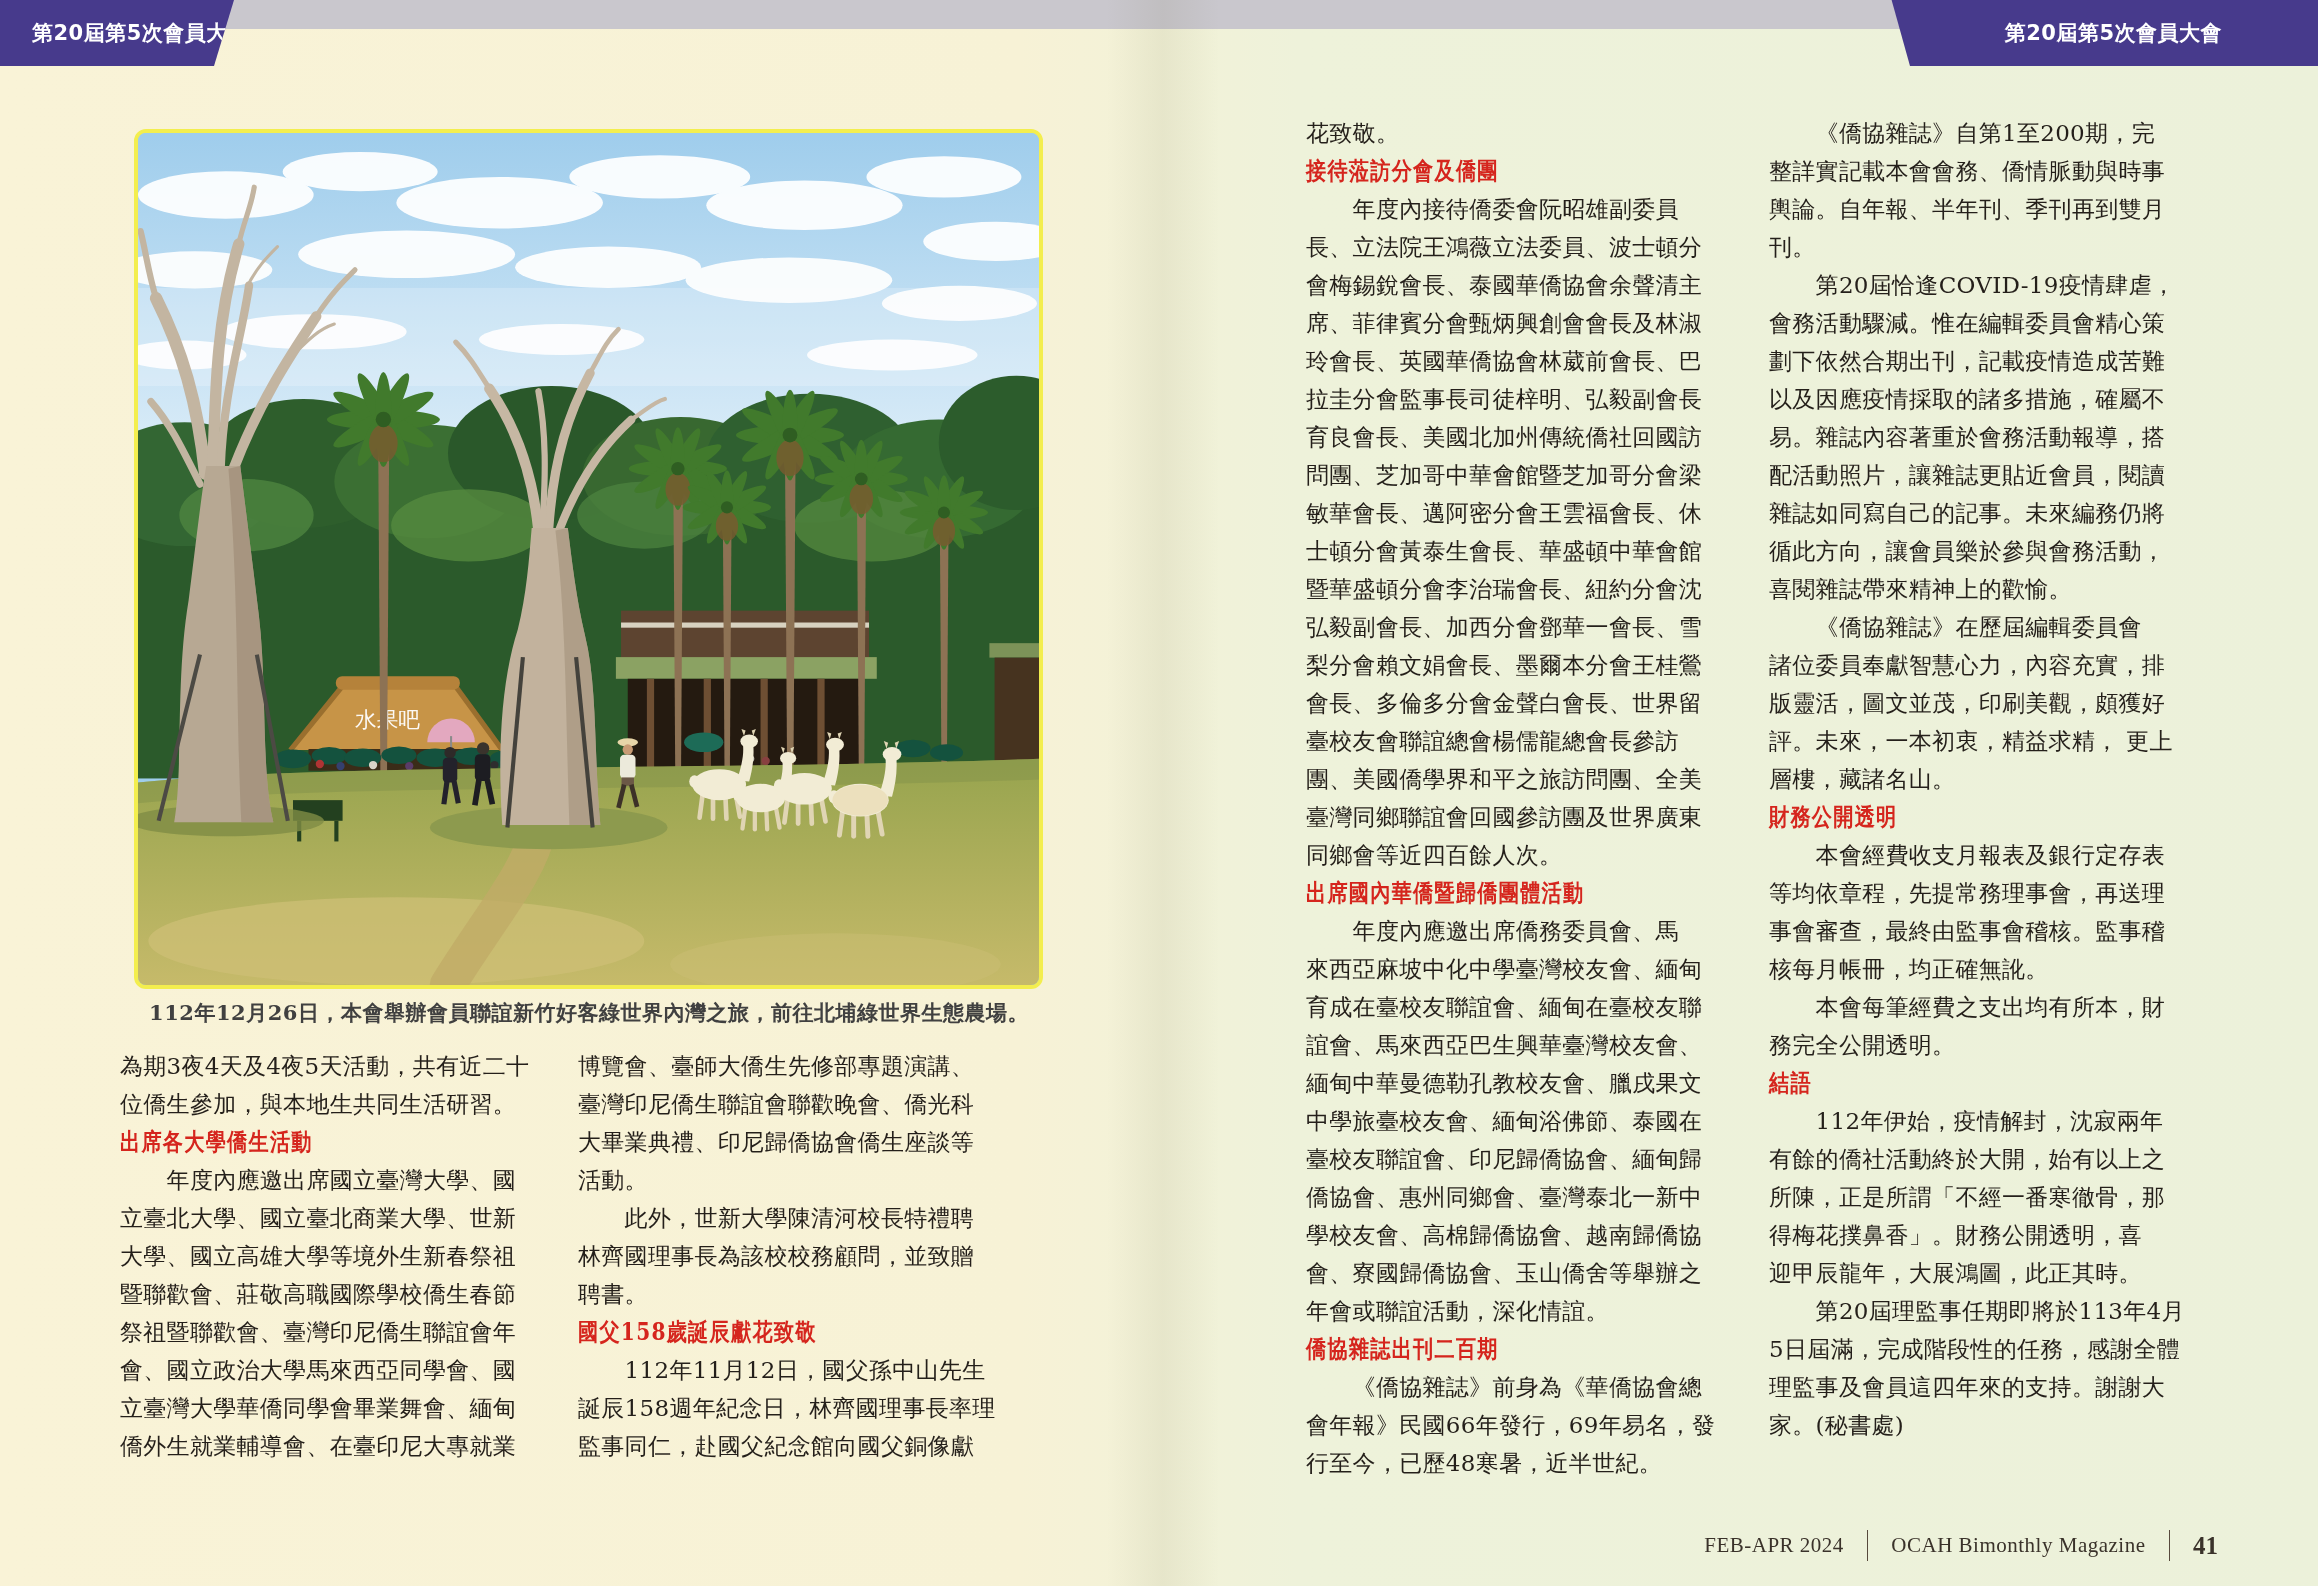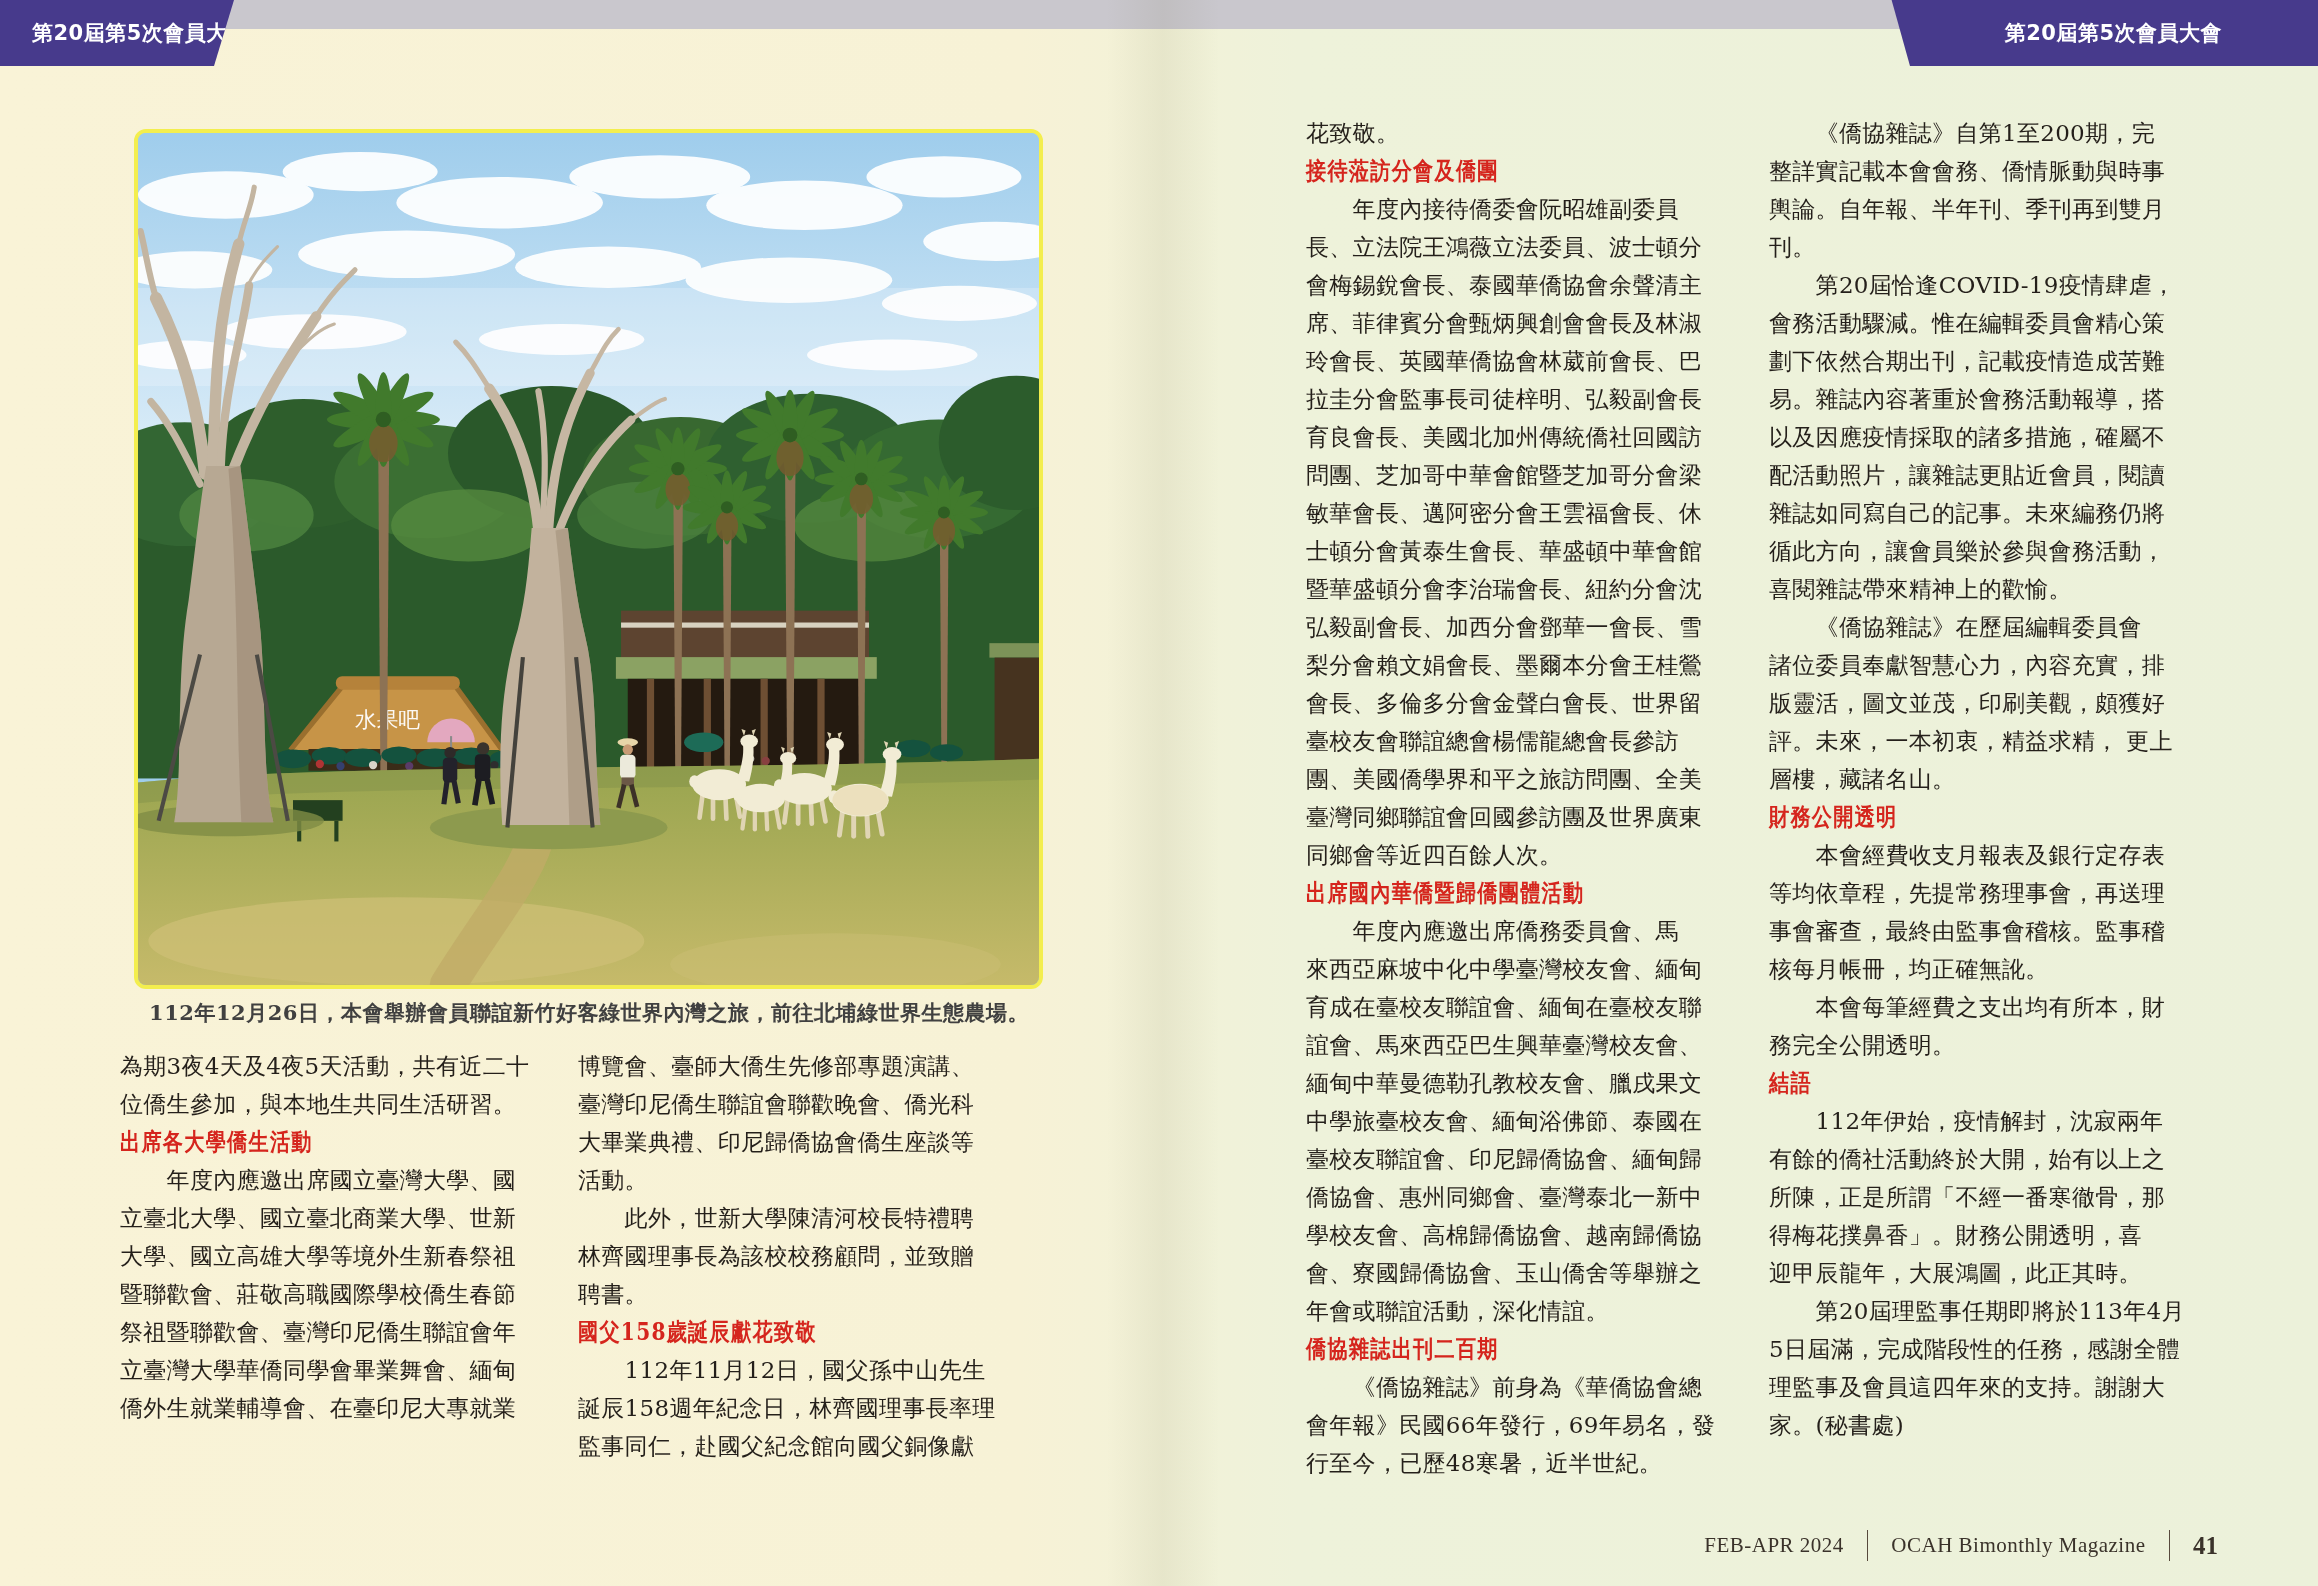--- a/index.html
+++ b/index.html
@@ -281,20 +281,21 @@
 
 <div class="col lp" id="lp-col1">
     <div class="bline">為期3夜4天及4夜5天活動，共有近二十</div>
     <div class="bline">位僑生參加，與本地生共同生活研習。</div>
     <div class="hline">出席各大學僑生活動</div>
     <div class="bline">　　年度內應邀出席國立臺灣大學、國</div>
     <div class="bline">立臺北大學、國立臺北商業大學、世新</div>
     <div class="bline">大學、國立高雄大學等境外生新春祭祖</div>
     <div class="bline">暨聯歡會、莊敬高職國際學校僑生春節</div>
     <div class="bline">祭祖暨聯歡會、臺灣印尼僑生聯誼會年</div>
+    <div class="bline">會、國立政治大學馬來西亞同學會、國</div>
     <div class="bline">立臺灣大學華僑同學會畢業舞會、緬甸</div>
     <div class="bline">僑外生就業輔導會、在臺印尼大專就業</div>
   </div>
 <div class="col lp" id="lp-col2">
     <div class="bline">博覽會、臺師大僑生先修部專題演講、</div>
     <div class="bline">臺灣印尼僑生聯誼會聯歡晚會、僑光科</div>
     <div class="bline">大畢業典禮、印尼歸僑協會僑生座談等</div>
     <div class="bline">活動。</div>
     <div class="bline">　　此外，世新大學陳清河校長特禮聘</div>
     <div class="bline">林齊國理事長為該校校務顧問，並致贈</div>
@@ -343,22 +344,22 @@
     <div class="bline">行至今，已歷48寒暑，近半世紀。</div>
   </div>
 <div class="col rp" id="rp-col2">
     <div class="bline">　　《僑協雜誌》自第1至200期，完</div>
     <div class="bline">整詳實記載本會會務、僑情脈動與時事</div>
     <div class="bline">輿論。自年報、半年刊、季刊再到雙月</div>
     <div class="bline">刊。</div>
     <div class="bline">　　第20屆恰逢COVID-19疫情肆虐，</div>
     <div class="bline">會務活動驟減。惟在編輯委員會精心策</div>
     <div class="bline">劃下依然合期出刊，記載疫情造成苦難</div>
+    <div class="bline">以及因應疫情採取的諸多措施，確屬不</div>
     <div class="bline">易。雜誌內容著重於會務活動報導，搭</div>
-    <div class="bline">以及因應疫情採取的諸多措施，確屬不</div>
     <div class="bline">配活動照片，讓雜誌更貼近會員，閱讀</div>
     <div class="bline">雜誌如同寫自己的記事。未來編務仍將</div>
     <div class="bline">循此方向，讓會員樂於參與會務活動，</div>
     <div class="bline">喜閱雜誌帶來精神上的歡愉。</div>
     <div class="bline">　　《僑協雜誌》在歷屆編輯委員會</div>
     <div class="bline">諸位委員奉獻智慧心力，內容充實，排</div>
     <div class="bline">版靈活，圖文並茂，印刷美觀，頗獲好</div>
     <div class="bline">評。未來，一本初衷，精益求精， 更上</div>
     <div class="bline">層樓，藏諸名山。</div>
     <div class="hline">財務公開透明</div>

